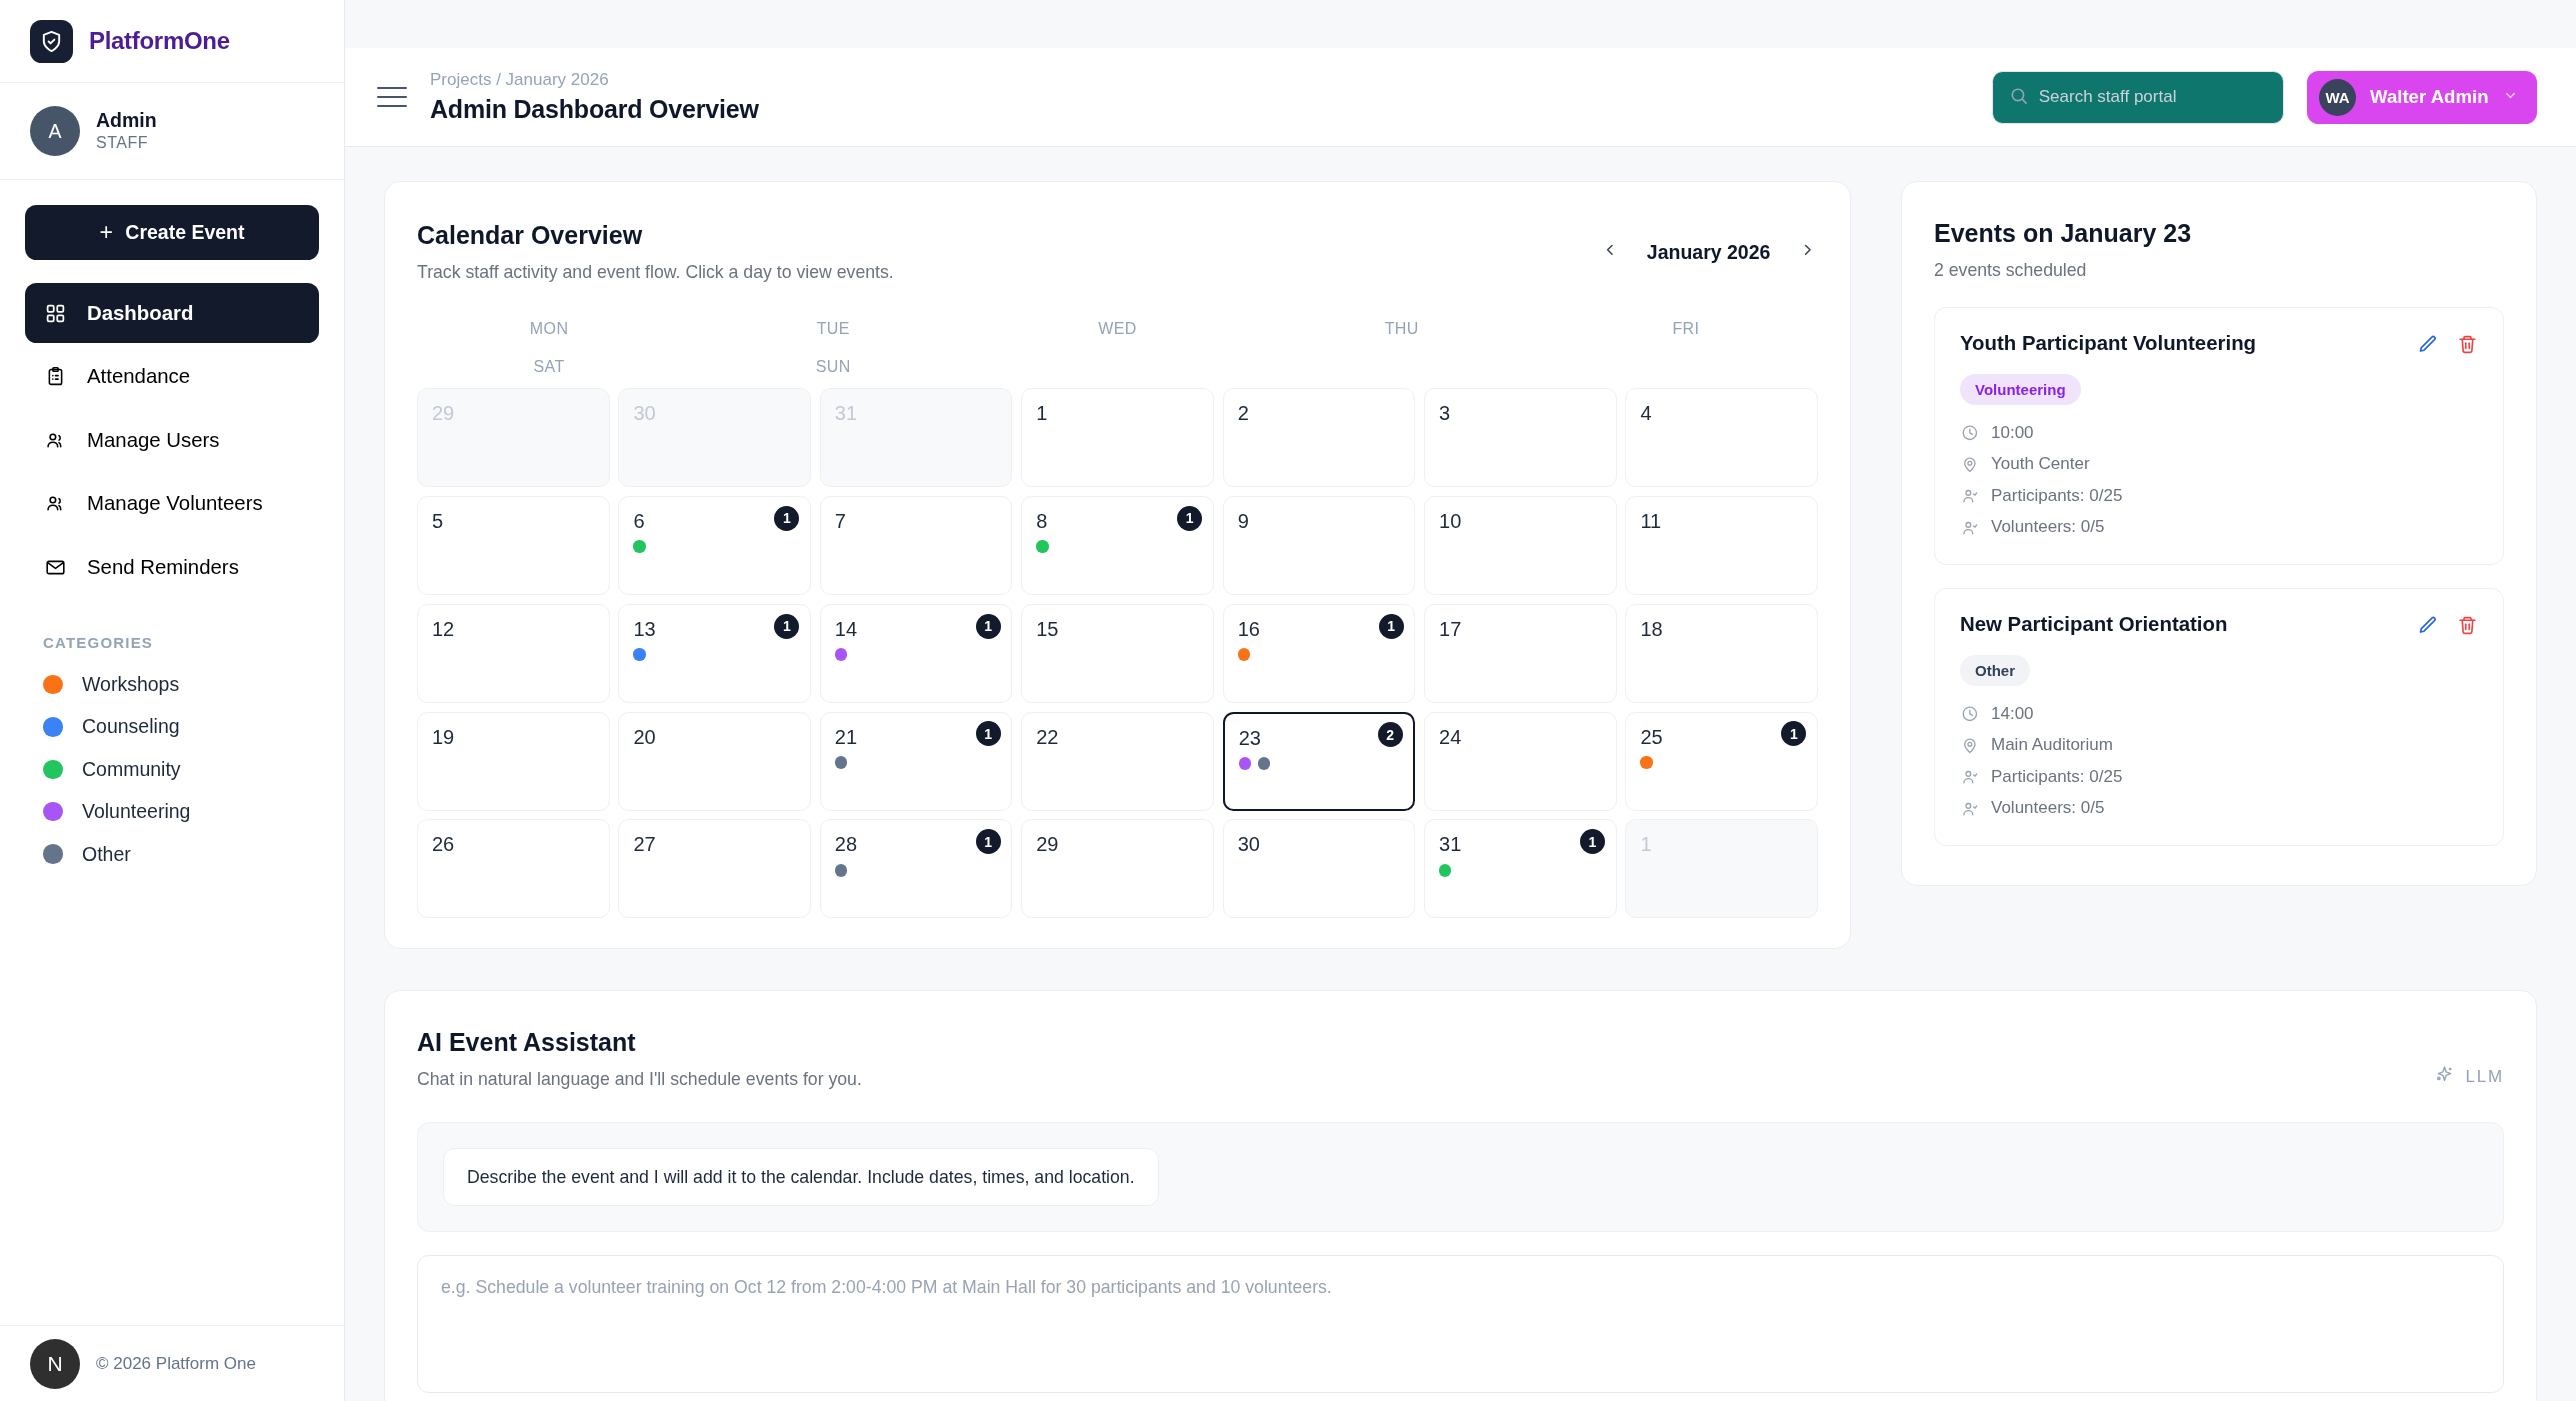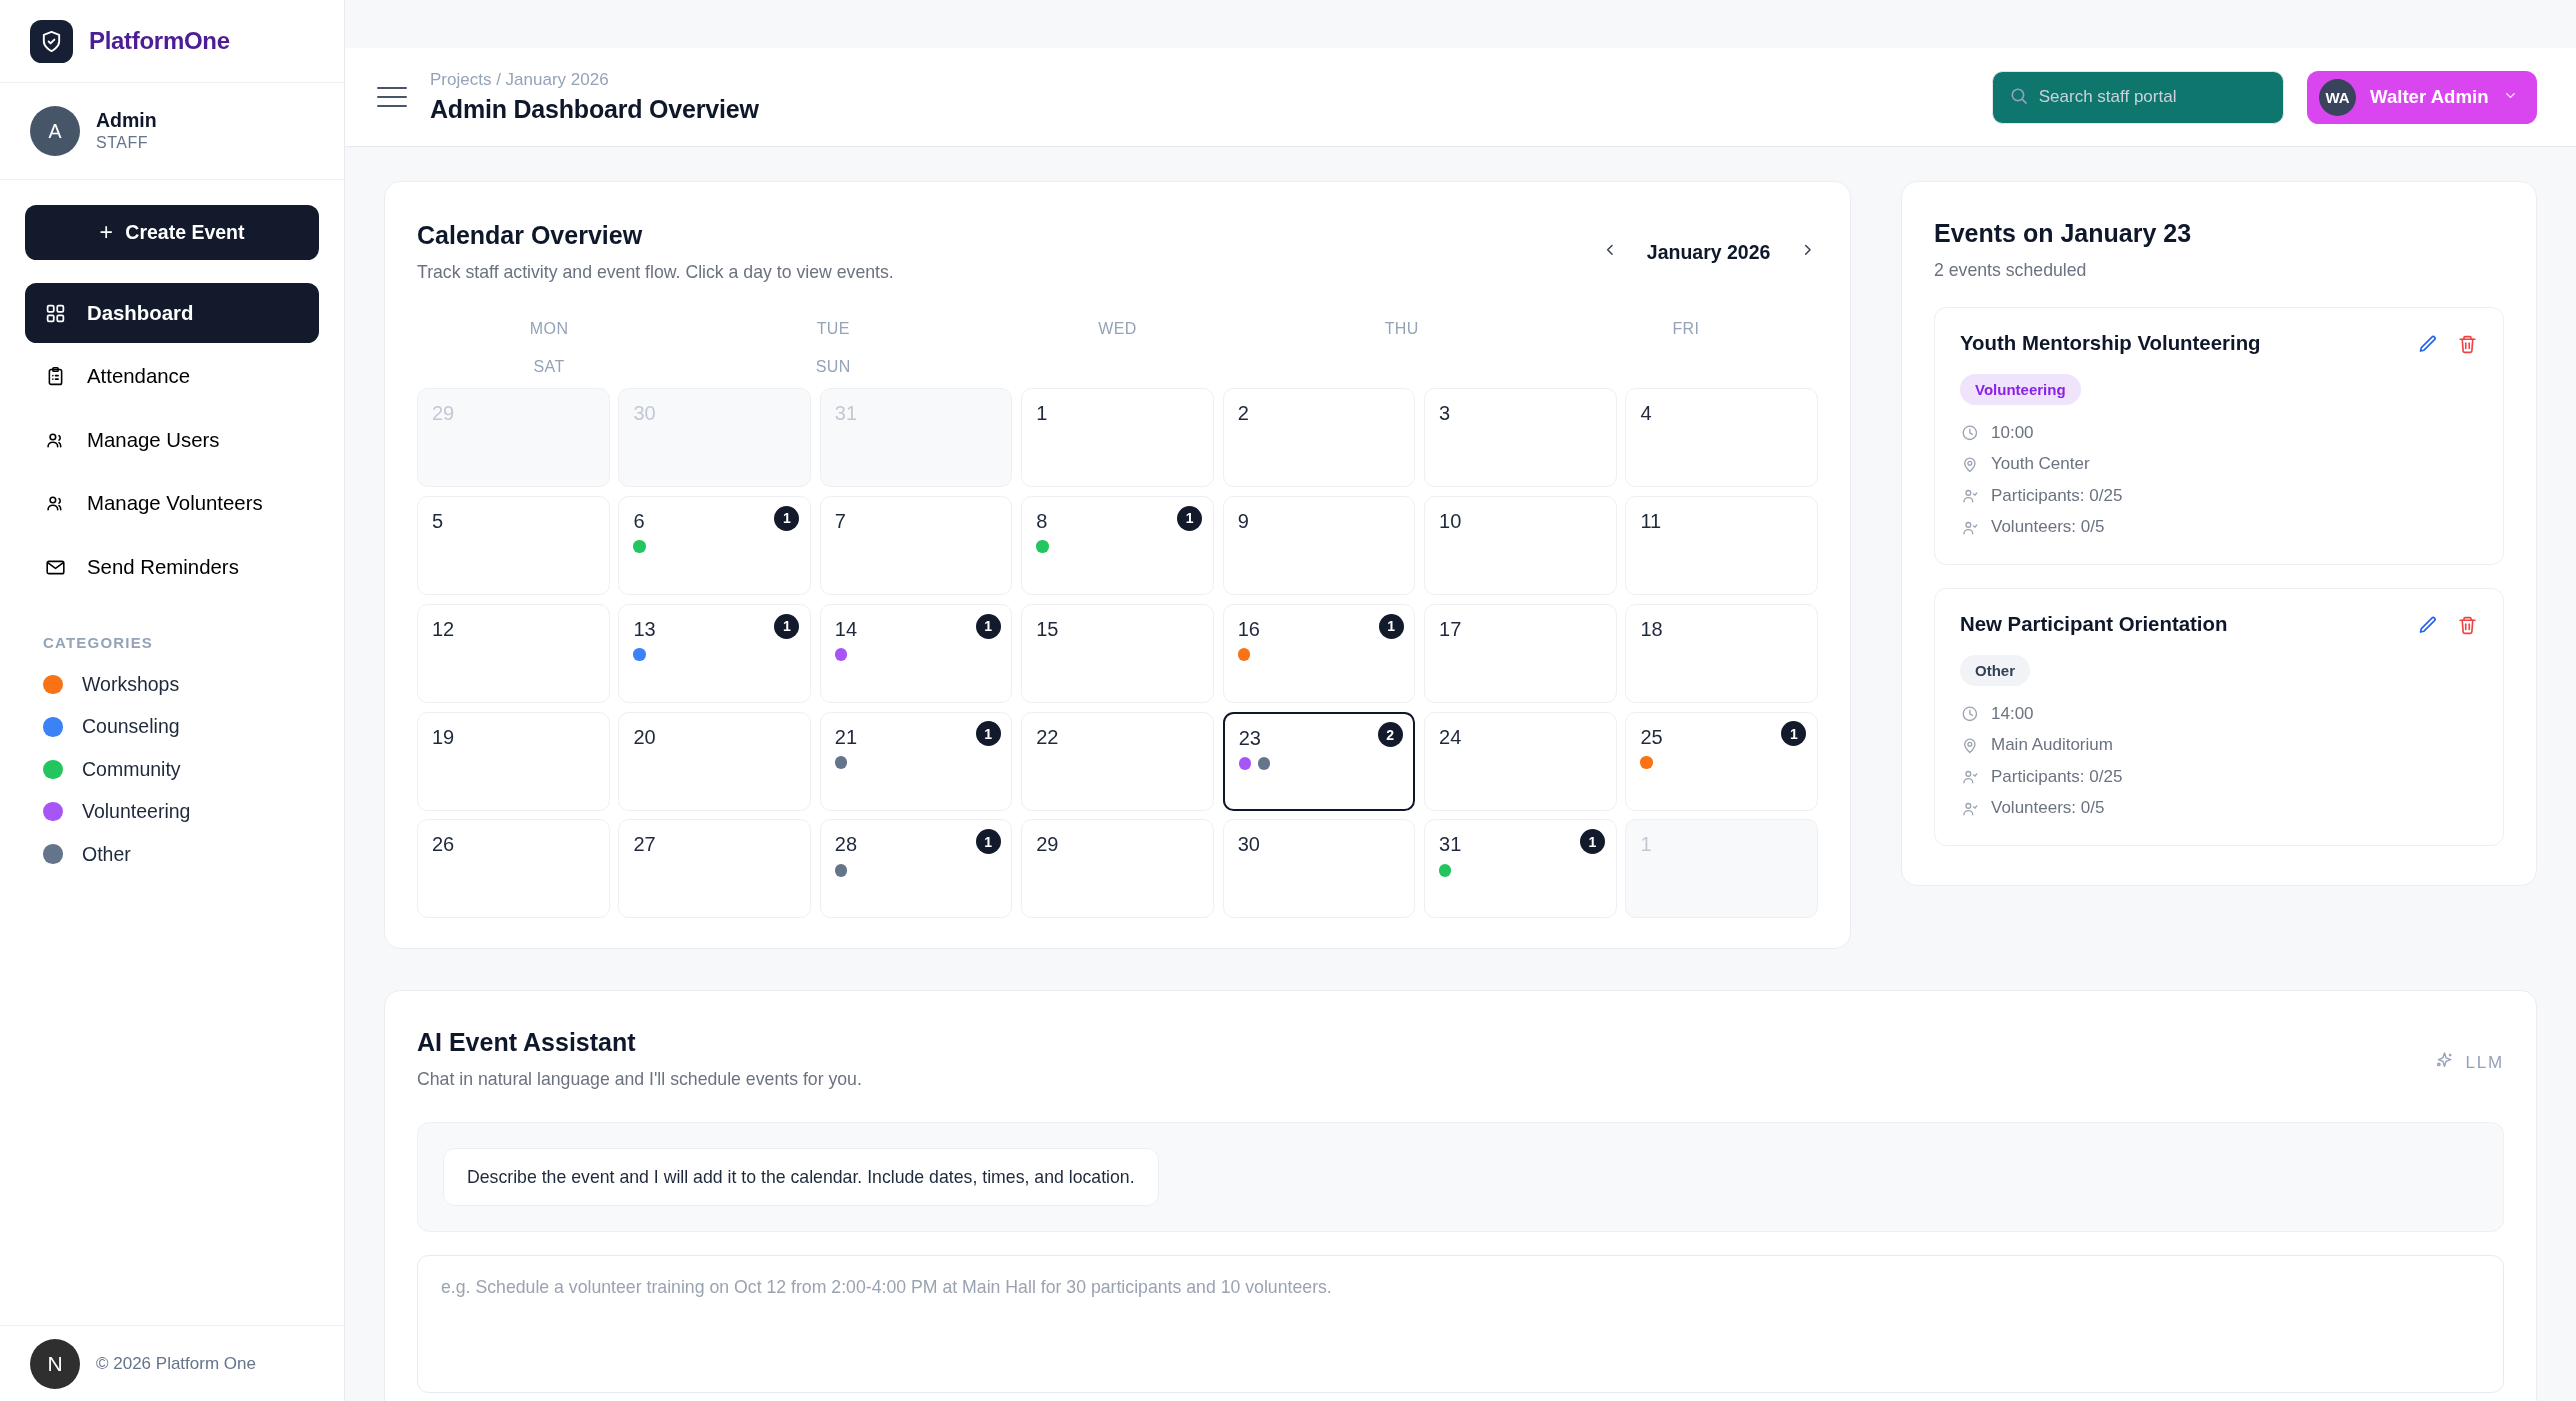--- a/index.html
+++ b/index.html
@@ -161,21 +161,21 @@
     font-size: 15px; font-weight: 600;
   }
   .ev-tag.volunteering { background: #f0e4fd; color: #8b21e8; }
   .ev-tag.other { background: #f1f3f6; color: #334155; }
   .ev-meta { margin-top: 17.7px; display: flex; flex-direction: column; gap: 11.5px; }
   .ev-line { display: flex; align-items: center; gap: 11.5px; font-size: 17px; color: #6b7280; }
   .ev-line .mi { width: 19.5px; height: 19.5px; flex: 0 0 19.5px; display: flex; align-items: center; justify-content: center; }
 
   
   .ai-card { margin-top: 41px; padding: 37px 32px 35px 32px; }
-  .ai-head { display: flex; align-items: center; justify-content: space-between; gap: 34px; }
+  .ai-head { display: flex; align-items: flex-end; justify-content: space-between; gap: 34px; }
   .ai-title { font-size: 25px; font-weight: 700; color: #0f172a; }
   .ai-sub { font-size: 17.7px; color: #6b7280; margin-top: 11.5px; }
   .llm-chip { display: flex; align-items: center; gap: 10.6px; color: #94a3b8; font-size: 17px; letter-spacing: 1.8px; padding-top: 7px; }
   .ai-chat {
     margin-top: 32px; background: #f8f9fb; border: 0.9px solid #eef0f4; border-radius: 12.4px;
     padding: 25px 25px; min-height: 97px; display: flex;
   }
   .ai-bubble {
     background: #fff; border: 0.9px solid #eceef3; border-radius: 11.5px;
     padding: 17.7px 23px; font-size: 17.7px; color: #1e293b;
@@ -527,21 +527,21 @@
               </div>
             </div>
         </section>
 
         <section class="card events-card">
           <div class="ev-title">Events on January 23</div>
           <div class="ev-sub">2 events scheduled</div>
           <div class="ev-list" id="events-list">
               <div class="ev-item">
                 <div class="ev-top">
-                  <div class="ev-name">Youth Mentorship Volunteering</div>
+                  <div class="ev-name">Youth Participant Volunteering</div>
                   <div class="ev-actions">
                     <span class="ev-act">
                       <svg width="21" height="21" viewBox="0 0 24 24" fill="none" stroke="#2563eb" stroke-width="1.9" stroke-linecap="round" stroke-linejoin="round">
                         <path d="M17 3.5a2.1 2.1 0 0 1 3 3L8 18.5l-4 1 1-4z"></path>
                       </svg>
                     </span>
                     <span class="ev-act">
                       <svg width="21" height="21" viewBox="0 0 24 24" fill="none" stroke="#ef4444" stroke-width="1.9" stroke-linecap="round" stroke-linejoin="round">
                         <polyline points="3.5 6 20.5 6"></polyline>
                         <path d="M8 6V4.2A1.2 1.2 0 0 1 9.2 3h5.6A1.2 1.2 0 0 1 16 4.2V6"></path>

